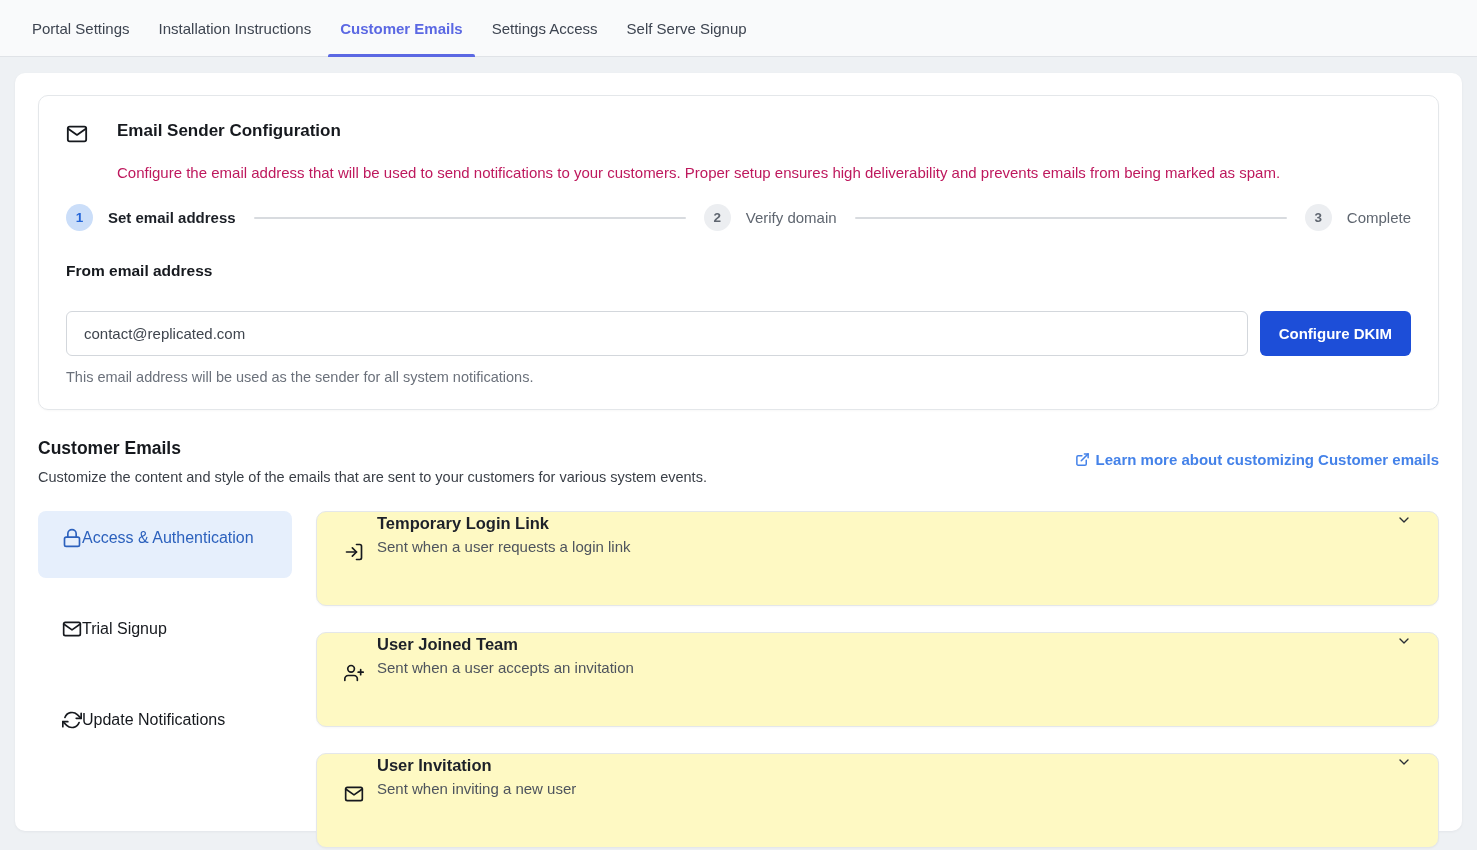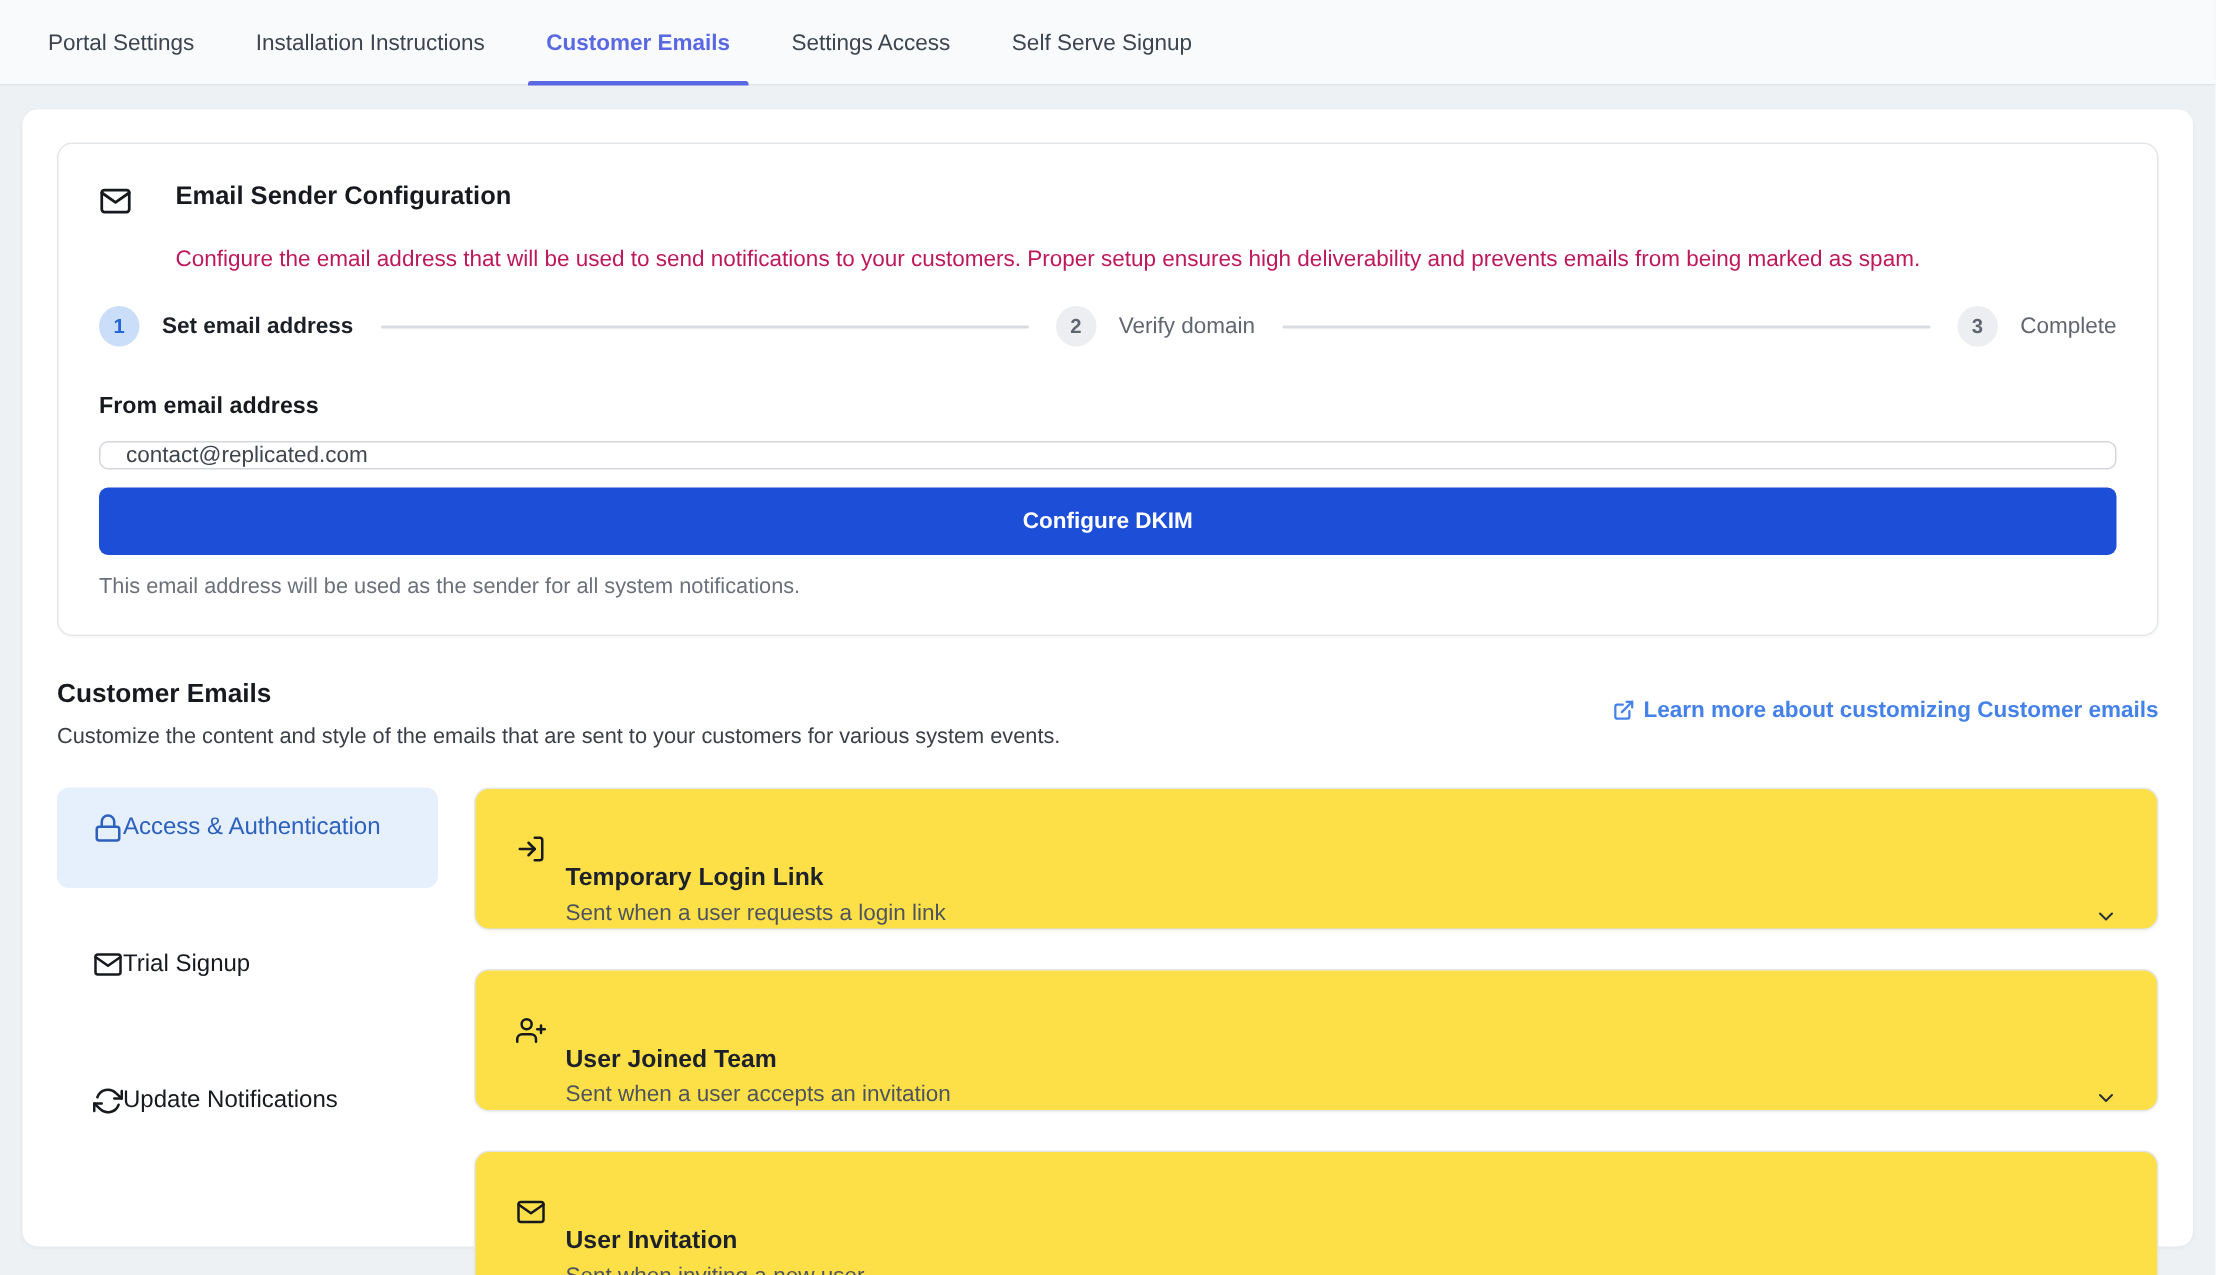--- a/index.html
+++ b/index.html
@@ -6,21 +6,21 @@
   html,body { width:1477px; height:850px; }
   body {
     font-family:"Liberation Sans","DejaVu Sans",sans-serif;
     background:#eef1f4;
     color:#16191e;
     overflow:hidden;
   }
   
   .tabbar {
     height:57px; background:#f9fafb; border-bottom:1px solid #e0e3e7;
-    display:flex; align-items:stretch; padding:0 32px; gap:41px;
+    display:flex; align-items:stretch; padding:0 32px; gap:29px;
   }
   .tab {
     display:flex; align-items:center; position:relative;
     font-size:15px; font-weight:500; color:#3d4450; cursor:pointer; white-space:nowrap;
   }
   .tab.active { color:#5b68e3; font-weight:700; }
   .tab.active::after {
     content:""; position:absolute; left:-12px; right:-12px; bottom:-1px;
     height:3px; background:#5b68e3; border-radius:2px 2px 0 0;
   }
@@ -46,21 +46,21 @@
   .step-circle {
     width:27px; height:27px; border-radius:50%; background:#eceef1; color:#5f6670;
     font-size:13.5px; font-weight:600; display:flex; align-items:center; justify-content:center;
   }
   .step.active .step-circle { background:#cbdef9; color:#2465d8; }
   .step-label { margin-left:15px; font-size:15px; color:#5f6670; }
   .step.active .step-label { color:#1b1f26; font-weight:600; }
   .step-line { flex:1; height:2px; background:#d8dbdf; margin:0 18px; border-radius:1px; }
   
   .from-label { margin-top:31px; font-size:15.5px; font-weight:700; color:#16191e; }
-  .input-row { display:flex; margin-top:14px; gap:12px;flex-direction:column; }
+  .input-row { display:flex; margin-top:31px; gap:12px; }
   .email-input {
     flex:1; height:45px; border:1px solid #d3d7dc; border-radius:6px;
     padding:0 17px; font-size:15px; color:#3f454e; background:#fff; outline:none;
     font-family:inherit;
   }
   .dkim-btn {
     flex:none; height:45px; padding:0 19px; background:#1d4ed8; color:#fff;
     border:none; border-radius:6px; font-size:15px; font-weight:600; cursor:pointer;
     font-family:inherit;
   }
@@ -79,22 +79,22 @@
   .side-item {
     display:flex; align-items:center; gap:0; padding:15px 18px 28px 24px;
     border-radius:8px; font-size:16px; font-weight:500; color:#16191e;
     margin-bottom:24px; cursor:pointer; line-height:24px;
   }
   .side-item.active { background:#e6effc; color:#2c61bd; }
   .side-item .icon { flex:none; display:flex; }
   .cards-col { flex:1; }
   .email-card {
     border:1px solid #e4e7ea; border-radius:10px; height:95px;
-    display:flex; align-items:flex-end; padding:0 26px 0 27px; margin-bottom:26px;
-    box-shadow:0 1px 2px rgba(16,24,40,.03); cursor:pointer; background:#fde047;
+    display:flex; align-items:flex-start; padding:0 26px 0 27px; margin-bottom:26px;
+    box-shadow:0 1px 2px rgba(16,24,40,.03); cursor:pointer; background:#fef9c3;
   }
   .email-card .card-icon { flex:none; display:flex; margin-right:13px; align-self:flex-start; margin-top:30px; }
   .card-text { }
   .card-title { font-size:16.5px; font-weight:700; color:#1d2129; line-height:22px; }
   .card-sub { font-size:15px; color:#4e545d; margin-top:3px; line-height:20px; }
   .chev { margin-left:auto; display:flex; }
   svg { display:block; }
 </style>
 </head>
 <body>

